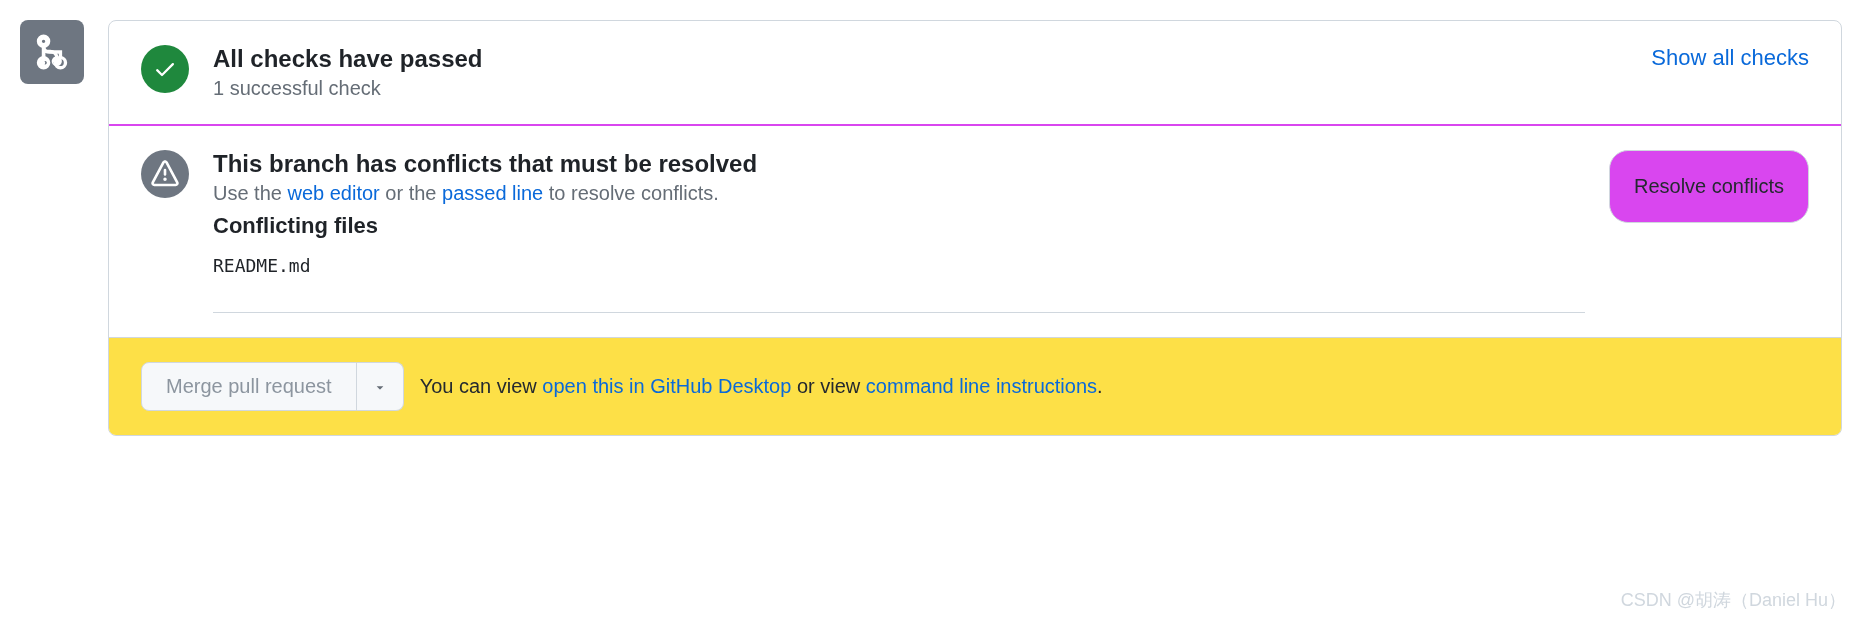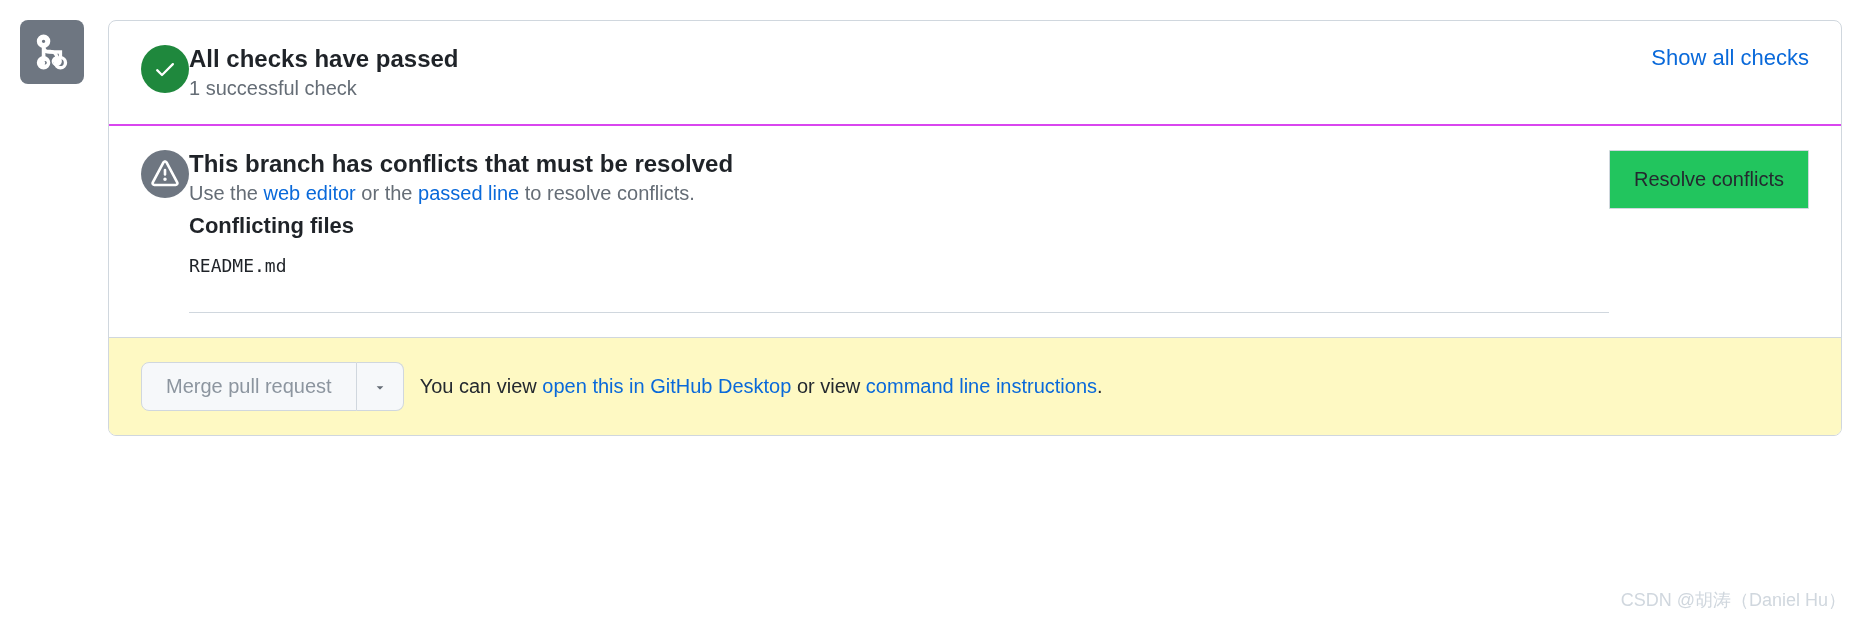--- a/index.html
+++ b/index.html
@@ -56,20 +56,21 @@
       width: 0;
       height: 0;
       border-top: 13px solid transparent;
       border-bottom: 13px solid transparent;
       border-right: 13px solid #ffffff;
     }
     .section {
       padding: 24px 32px;
       display: flex;
       align-items: flex-start;
+      gap: 24px;
     }
     .section + .section {
       border-top: 2px solid #d946ef;
     }
     .status-icon {
       width: 48px;
       height: 48px;
       border-radius: 50%;
       display: flex;
       align-items: center;
@@ -120,32 +121,32 @@
       cursor: pointer;
     }
     .show-checks {
       margin-left: auto;
       font-size: 22px;
       color: #0969da;
       cursor: pointer;
       white-space: nowrap;
     }
     .btn {
-      background: #22c55e;
-      border: 1px solid #d0d7de;
-      border-radius: 1px;
-      padding: 17px 24px;
+      background: #d946ef;
+      border: 1px solid #d0d7de;
+      border-radius: 19px;
+      padding: 24px 24px;
       font-size: 20px;
       font-weight: 500;
       color: #24292f;
       cursor: pointer;
       white-space: nowrap;
     }
     .footer-section {
-      background: #fef9c3;
+      background: #fde047;
       padding: 24px 32px;
       display: flex;
       align-items: center;
       gap: 16px;
       border-top: 1px solid #d0d7de;
     }
     .btn-group {
       display: flex;
     }
     .btn-merge {

